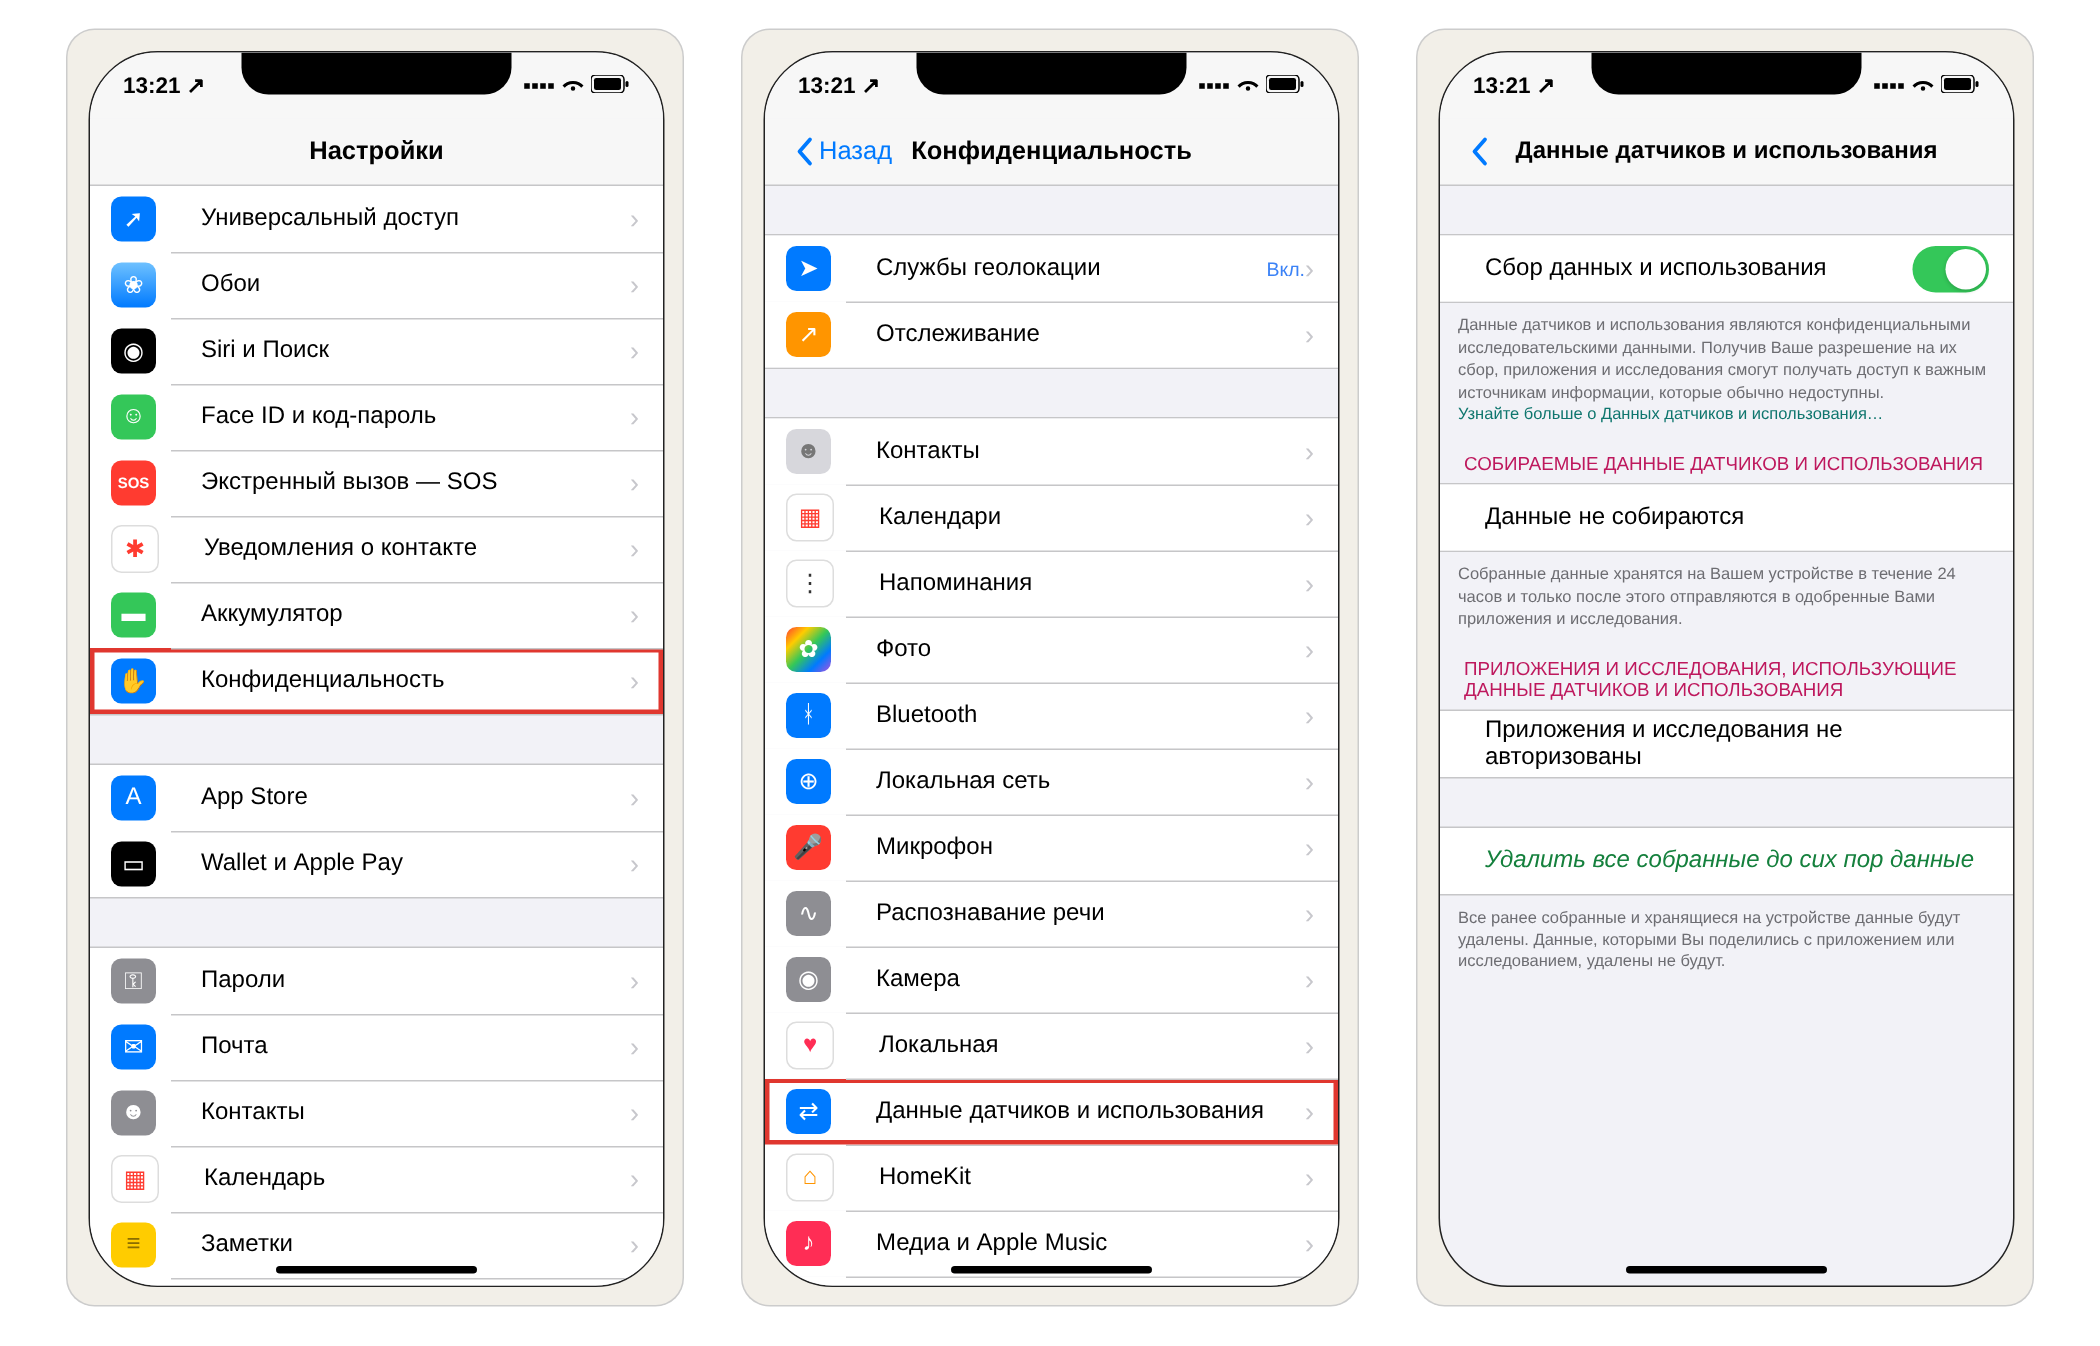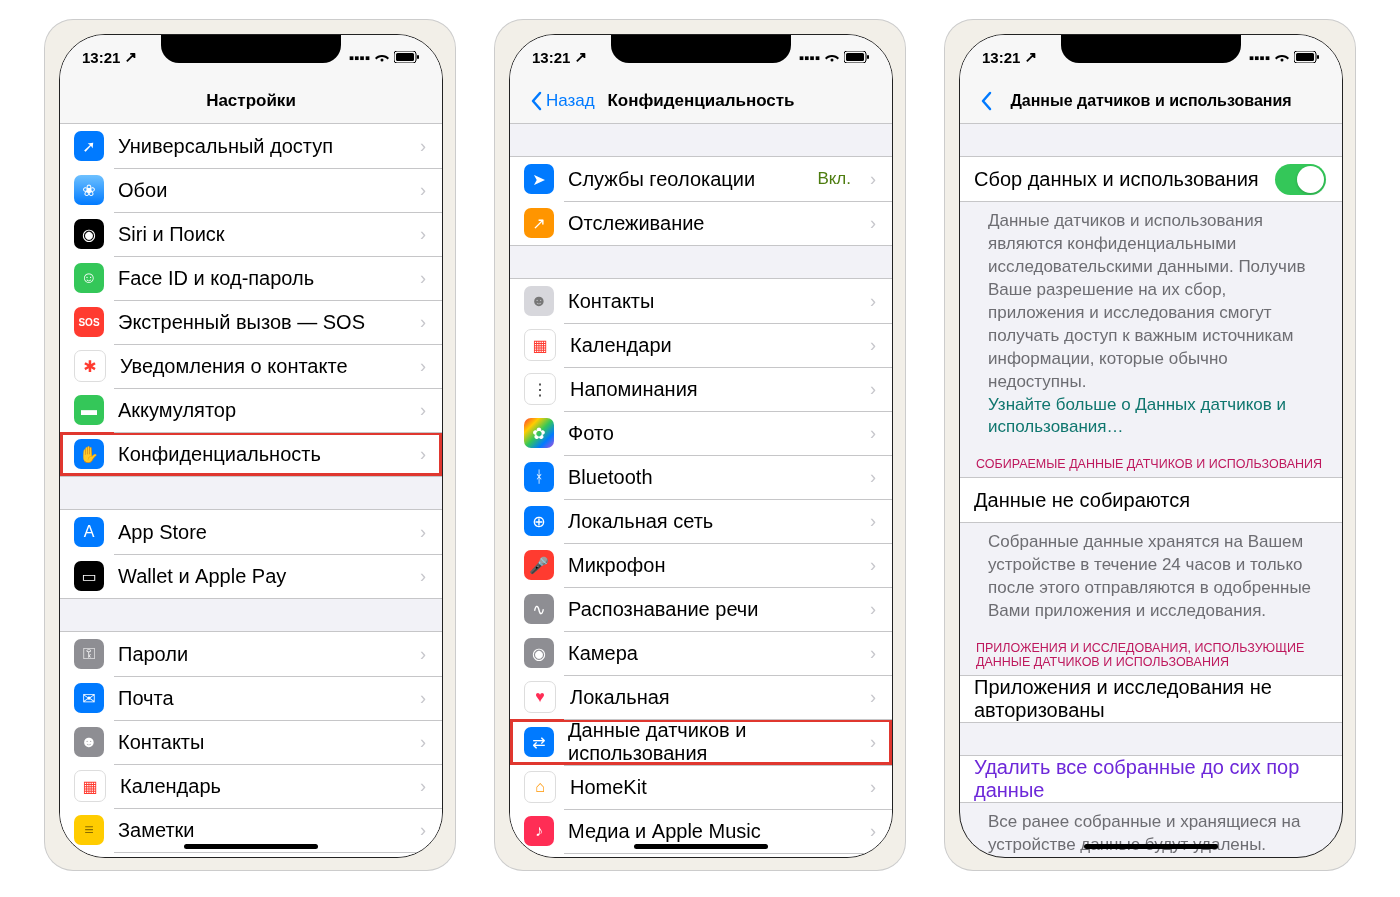--- a/index.html
+++ b/index.html
@@ -8,21 +8,21 @@
     background: #fff;
     font-family: -apple-system, "Helvetica Neue", Arial, sans-serif;
     display: flex;
     gap: 40px;
     justify-content: center;
   }
   .phone {
     width: 410px;
     height: 850px;
     background: #f2efe8;
-    border-radius: 28px;
+    border-radius: 18px;
     padding: 14px;
     box-sizing: border-box;
     position: relative;
     box-shadow: 0 0 0 1px #ccc;
   }
   .screen {
     width: 100%;
     height: 100%;
     background: #f2f2f7;
     border-radius: 46px;
@@ -79,23 +79,23 @@
   }
   .group { margin-top: 0; }
   .group.spaced { margin-top: 32px; }
   .section-header {
     font-size: 12.5px;
     color: #be185d;
     padding: 14px 16px 6px 16px;
     text-transform: uppercase;
   }
   .section-footer {
-    font-size: 17px;
+    font-size: 11px;
     color: #6d6d72;
-    padding: 8px 16px 4px 28px;
+    padding: 8px 16px 4px 12px;
     line-height: 1.35;
   }
   .section-footer .link { color: #0f766e; }
   .row {
     display: flex;
     align-items: center;
     background: #fff;
     min-height: 44px;
     padding: 0 16px 0 14px;
     position: relative;
@@ -118,22 +118,22 @@
     height: 30px;
     border-radius: 7px;
     margin-right: 14px;
     display: flex;
     align-items: center;
     justify-content: center;
     font-size: 16px;
     color: #fff;
     flex-shrink: 0;
   }
-  .label { flex: 1; font-size: 20px; color: #000; }
-  .detail { font-size: 17px; color: #4d7c0f; margin-right: 19px; }
+  .label { flex: 1; font-size: 16px; color: #000; margin-left: 16px; }
+  .detail { font-size: 13px; color: #3b82f6; margin-right: 0; }
   .chevron { color: #c7c7cc; font-size: 18px; }
   .highlight {
     box-shadow: inset 0 0 0 3px #e0372f;
     position: relative;
     z-index: 2;
   }
   .toggle {
     width: 51px;
     height: 31px;
     border-radius: 16px;
@@ -144,21 +144,21 @@
     content: "";
     position: absolute;
     width: 27px;
     height: 27px;
     background: #fff;
     border-radius: 50%;
     top: 2px;
     right: 2px;
     box-shadow: 0 1px 3px rgba(0,0,0,.2);
   }
-  .row.destructive .label { color: #6d28d9; }
+  .row.destructive .label { color: #15803d; font-style: italic; }
   .home-indicator {
     position: absolute;
     bottom: 8px;
     left: 50%;
     transform: translateX(-50%);
     width: 134px;
     height: 5px;
     background: #000;
     border-radius: 3px;
     z-index: 5;

